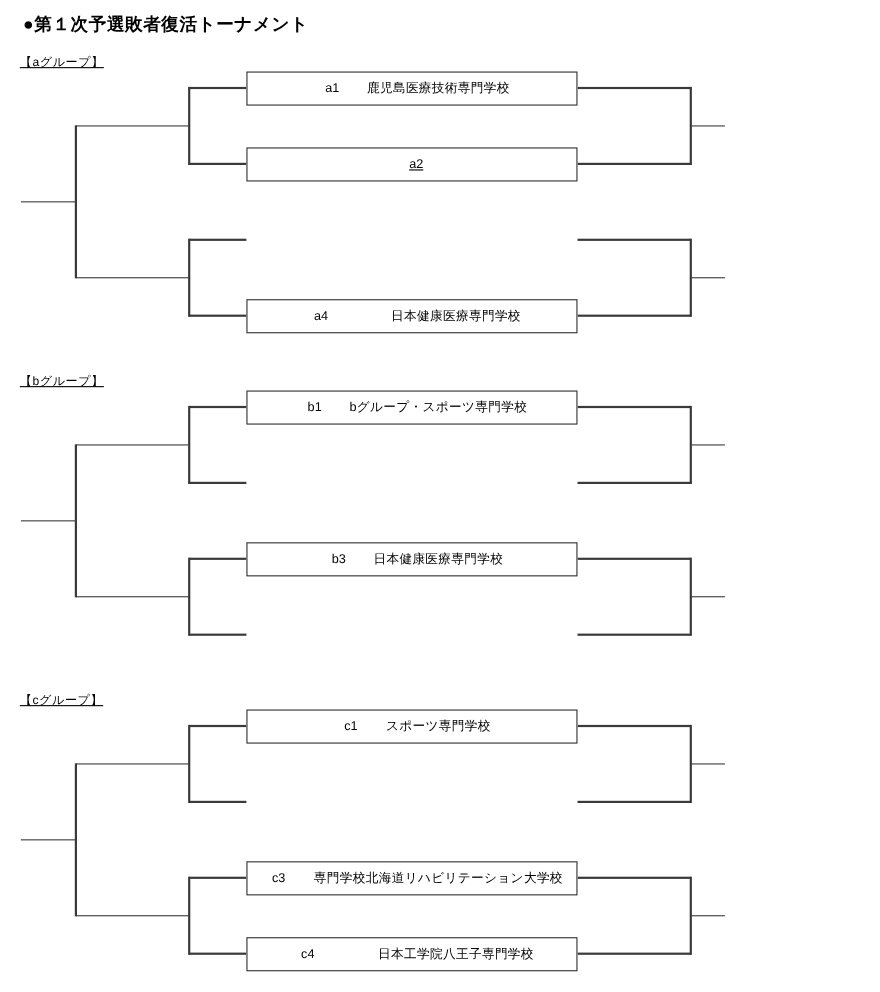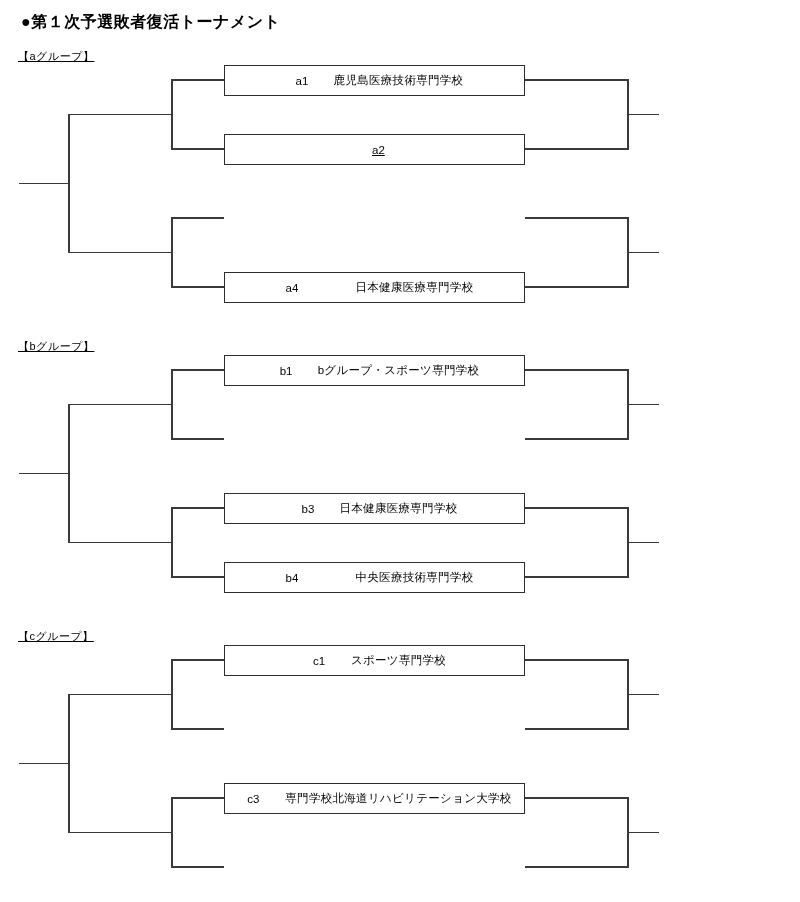--- a/index.html
+++ b/index.html
@@ -152,24 +152,20 @@
     <div class="h stub-r"></div>
 
     <div class="team-box t1">
       <span class="seed">b1</span>
       <span class="name">bグループ・スポーツ専門学校</span>
     </div>
     <div class="team-box t3">
       <span class="seed">b3</span>
       <span class="name">日本健康医療専門学校</span>
     </div>
-    <div class="team-box t4">
-      <span class="seed">b4</span>
-      <span class="name">中央医療技術専門学校</span>
-    </div>
   </div>
 
   <div class="group g-c">
     <div class="group-label">【cグループ】</div>
 
     <div class="h lead-l y1"></div>
     <div class="h lead-l y2"></div>
     <div class="h lead-l y3"></div>
     <div class="h lead-l y4"></div>
     <div class="v vin-l vtop"></div>
@@ -190,15 +186,19 @@
     <div class="h stub-r"></div>
 
     <div class="team-box t1">
       <span class="seed">c1</span>
       <span class="name">スポーツ専門学校</span>
     </div>
     <div class="team-box t3">
       <span class="seed">c3</span>
       <span class="name">専門学校北海道リハビリテーション大学校</span>
     </div>
+    <div class="team-box t4">
+      <span class="seed">c4</span>
+      <span class="name">日本工学院八王子専門学校</span>
+    </div>
   </div>
 
 </div>
 
 </body></html>

